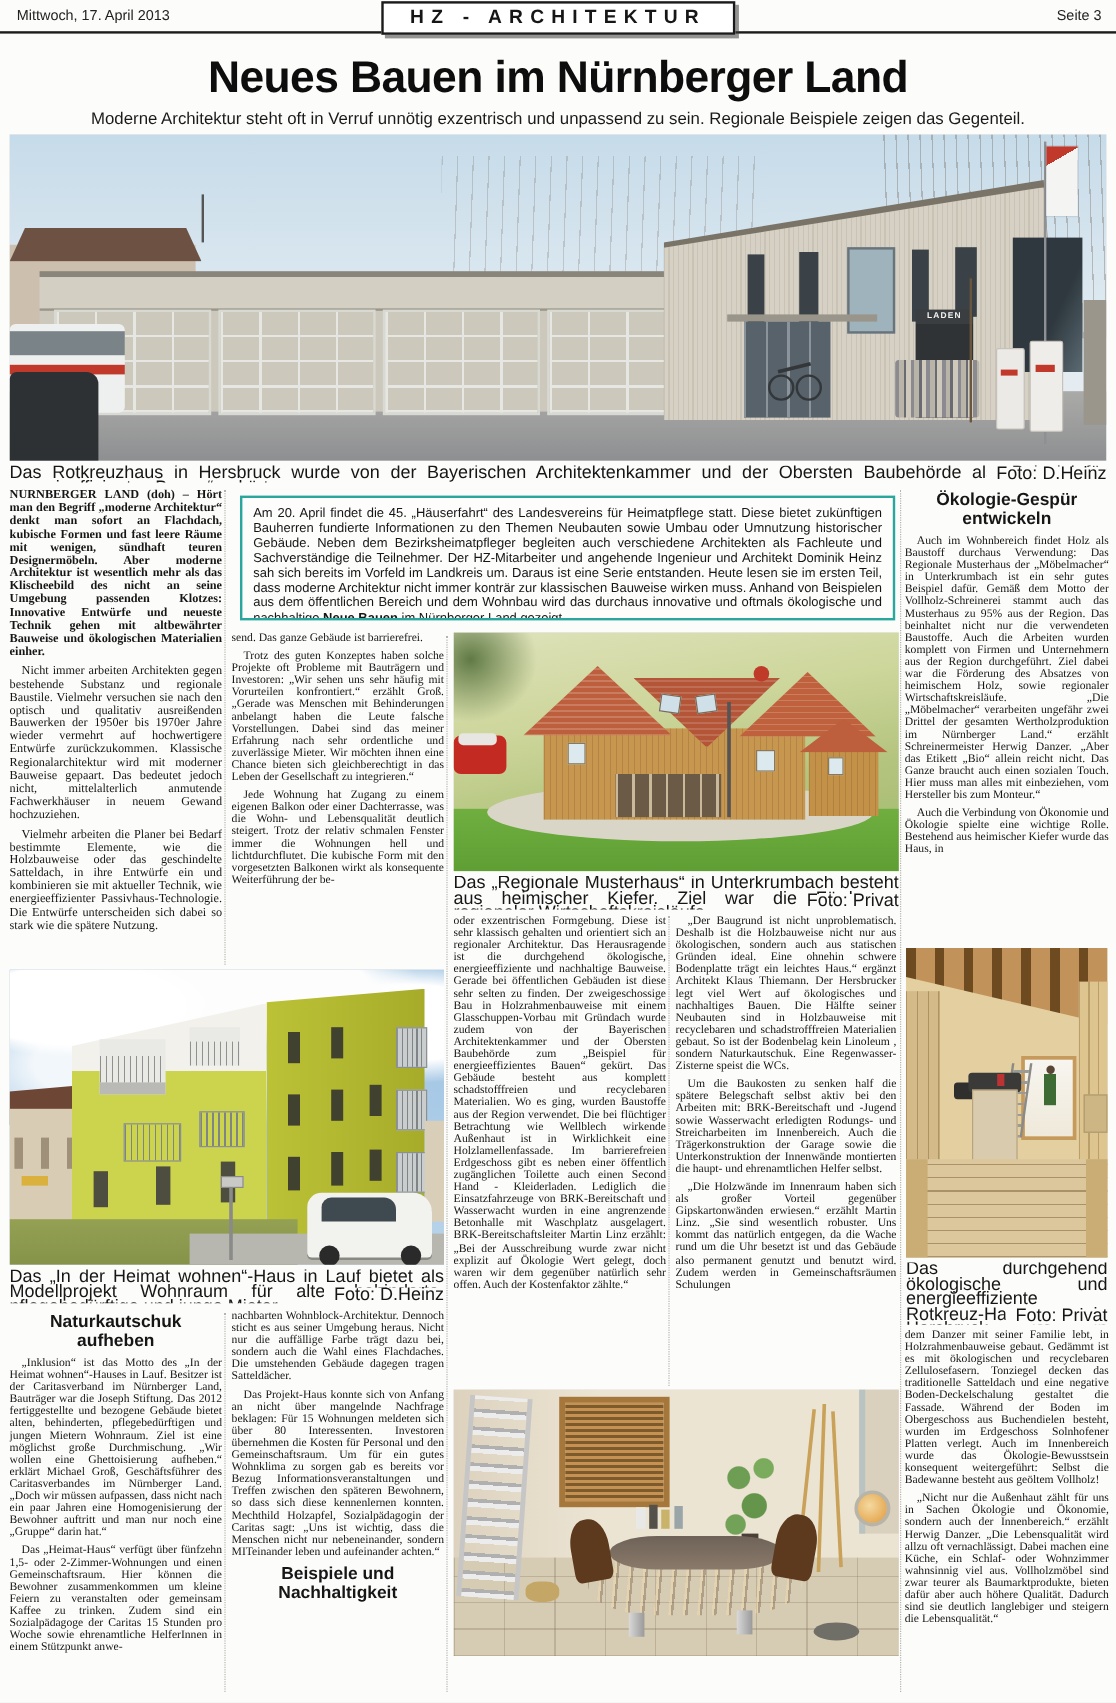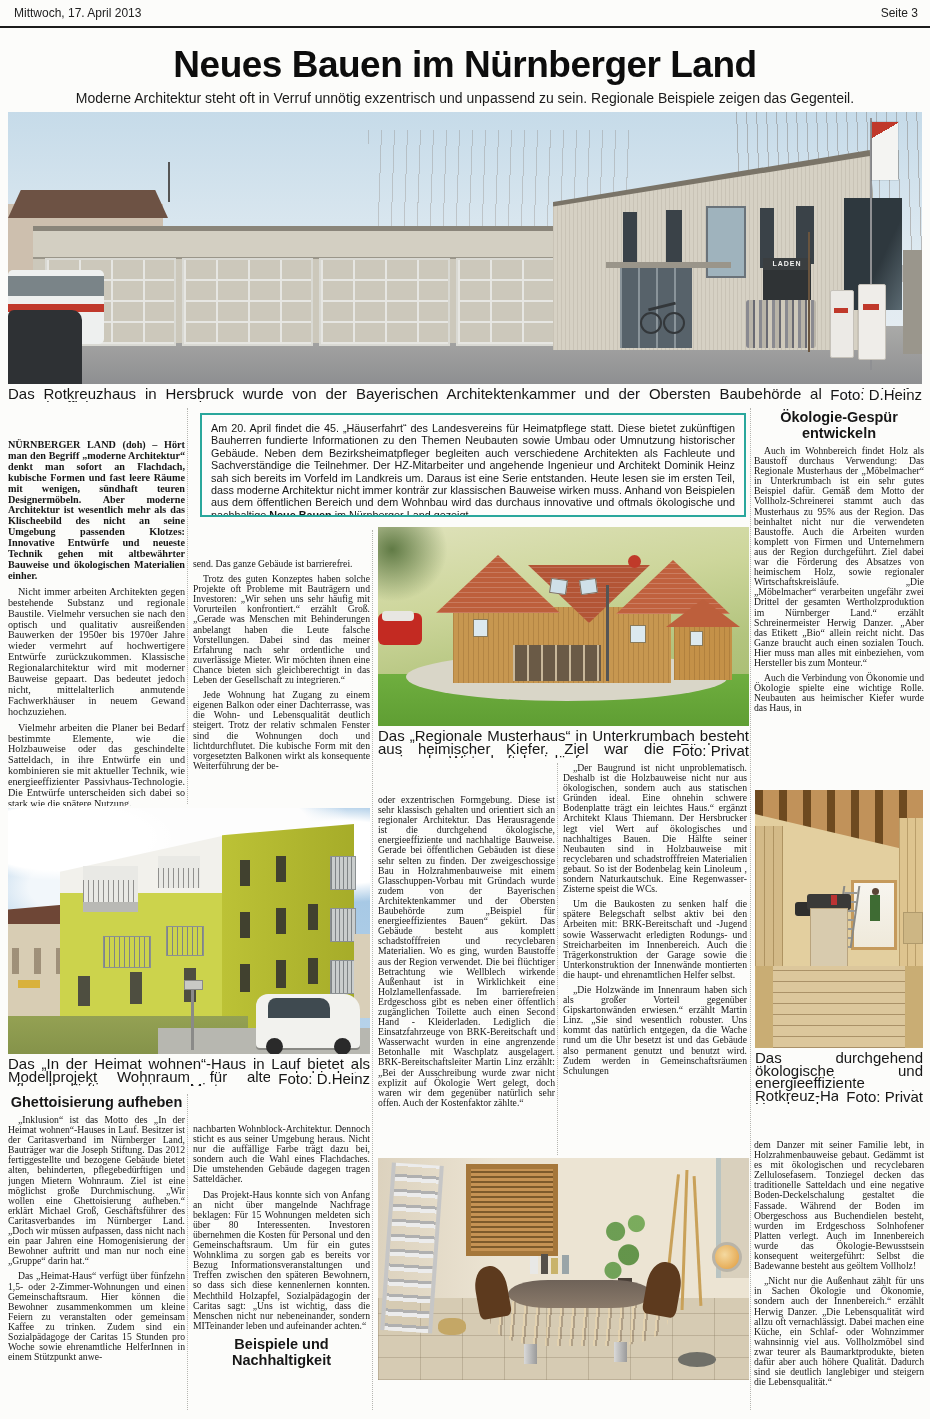--- a/index.html
+++ b/index.html
@@ -11,21 +11,21 @@
   .hdr-rule{left:0;top:26px;width:930px;height:2px;background:#1c1c1c;}
   .hdr-box{left:50%;top:1px;transform:translateX(-50%);background:#fff;border:2px solid #1a1a1a;
            box-shadow:3px 3px 0 rgba(60,60,60,.55);padding:3px 22px;z-index:3;
            font-family:"Liberation Sans",sans-serif;font-weight:bold;font-size:16px;letter-spacing:6px;white-space:nowrap;}
   .headline{left:0;top:44px;width:930px;text-align:center;font-family:"Liberation Sans",sans-serif;
             font-weight:bold;font-size:37px;letter-spacing:-.5px;color:#0d0d0d;}
   .subhead{left:0;top:90px;width:930px;text-align:center;font-family:"Liberation Sans",sans-serif;font-size:14px;color:#1a1a1a;}
   
   .col{overflow:hidden;text-align:justify;}
   .col p{margin:0 0 5px 0;text-indent:10px;font-size:9.7px;line-height:10.1px;}
-  .col p.noind{text-indent:0;margin-top:32px;}
+  .col p.noind{text-indent:0;}
   .lead p{font-weight:bold;font-size:10.2px;line-height:10.9px;}
   .sechead{font-family:"Liberation Sans",sans-serif;font-weight:bold;font-size:14.5px;text-align:center;
            margin:2px 0 5px 0;text-indent:0 !important;line-height:16px;}
   .col .sechead{text-indent:0;}
   
   .infobox{left:200px;top:413px;width:546px;height:104px;border:2px solid #2aa79c;background:#fdfdfc;
            padding:7px 9px;font-family:"Liberation Sans",sans-serif;font-size:10.8px;line-height:12.4px;
            text-align:justify;overflow:hidden;box-sizing:border-box;}
   
   .cap{font-family:"Liberation Sans",sans-serif;font-size:15px;line-height:12.6px;text-align:justify;overflow:hidden;}
@@ -35,20 +35,21 @@
   .photo *{position:absolute;}
 </style>
 </head>
 <body>
 
 <div class="page">
 
   <div class="a hdr-small" style="left:14px;top:6px;">Mittwoch, 17. April 2013</div>
   <div class="a hdr-small" style="right:12px;top:6px;">Seite 3</div>
   <div class="a hdr-rule"></div>
+  <div class="a hdr-box">HZ - ARCHITEKTUR</div>
 
   <div class="a headline">Neues Bauen im Nürnberger Land</div>
   <div class="a subhead">Moderne Architektur steht oft in Verruf unnötig exzentrisch und unpassend zu sein. Regionale Beispiele zeigen das Gegenteil.</div>
 
   <div class="a photo" style="left:8px;top:112px;width:914px;height:272px;">
     <div style="inset:0;background:linear-gradient(180deg,#c6dbe9 0%,#dfeaf1 55%,#e9eef2 100%);"></div>
     <div style="right:0;top:0;width:190px;height:170px;background:repeating-linear-gradient(88deg,rgba(95,75,60,.30) 0 1px,transparent 1px 10px);"></div>
     <div style="left:360px;top:18px;width:270px;height:125px;background:repeating-linear-gradient(92deg,rgba(100,80,65,.22) 0 1px,transparent 1px 13px);"></div>
     <div style="left:390px;top:122px;width:150px;height:30px;background:radial-gradient(ellipse at 50% 50%,rgba(120,130,140,.55),transparent 70%);"></div>
     <div style="left:0;top:92px;width:155px;height:90px;background:#cdbfae;"></div>
@@ -113,21 +114,21 @@
     <p style="font-weight:normal;">Vielmehr arbeiten die Planer bei Bedarf bestimmte Elemente, wie die Holzbauweise oder das geschindelte Satteldach, in ihre Entwürfe ein und kombinieren sie mit aktueller Technik, wie energieeffizienter Passivhaus-Technologie. Die Entwürfe unterscheiden sich dabei so stark wie die spätere Nutzung.</p>
   </div>
 
   <div class="a infobox">
     <span>Am 20. April findet die 45. „Häuserfahrt“ des Landesvereins für Heimatpflege statt. Diese bietet zukünftigen Bauherren fundierte Informationen zu den Themen Neubauten sowie Umbau oder Umnutzung historischer Gebäude. Neben dem Bezirksheimatpfleger begleiten auch verschiedene Architekten als Fachleute und Sachverständige die Teilnehmer. Der HZ-Mitarbeiter und angehende Ingenieur und Architekt Dominik Heinz sah sich bereits im Vorfeld im Landkreis um. Daraus ist eine Serie entstanden. Heute lesen sie im ersten Teil, dass moderne Architektur nicht immer konträr zur klassischen Bauweise wirken muss. Anhand von Beispielen aus dem öffentlichen Bereich und dem Wohnbau wird das durchaus innovative und oftmals ökologische und nachhaltige </span><b>Neue Bauen</b><span> im Nürnberger Land gezeigt.</span>
   </div>
 
   <div class="a col" style="left:193px;top:527px;width:177px;height:258px;">
     <p class="noind">send. Das ganze Gebäude ist barrierefrei.</p>
     <p>Trotz des guten Konzeptes haben solche Projekte oft Probleme mit Bauträgern und Investoren: „Wir sehen uns sehr häufig mit Vorurteilen konfrontiert.“ erzählt Groß. „Gerade was Menschen mit Behinderungen anbelangt haben die Leute falsche Vorstellungen. Dabei sind das meiner Erfahrung nach sehr ordentliche und zuverlässige Mieter. Wir möchten ihnen eine Chance bieten sich gleichberechtigt in das Leben der Gesellschaft zu integrieren.“</p>
-    <p>Jede Wohnung hat Zugang zu einem eigenen Balkon oder einer Dachterrasse, was die Wohn- und Lebensqualität deutlich steigert. Trotz der relativ schmalen Fenster sind die Wohnungen doch und lichtdurchflutet. Die kubische Form mit den vorgesetzten Balkonen wirkt als konsequente Weiterführung der be-</p>
+    <p>Jede Wohnung hat Zugang zu einem eigenen Balkon oder einer Dachterrasse, was die Wohn- und Lebensqualität deutlich steigert. Trotz der relativ schmalen Fenster immer die Wohnungen hell und lichtdurchflutet. Die kubische Form mit den vorgesetzten Balkonen wirkt als konsequente Weiterführung der be-</p>
   </div>
 
   <div class="a photo" style="left:378px;top:527px;width:371px;height:199px;">
     <div style="inset:0;background:linear-gradient(170deg,#dfe2bb 0%,#cdd69b 35%,#b3c47e 65%,#a3b96d 100%);"></div>
     <div style="left:0;top:0;width:70px;height:75px;background:radial-gradient(ellipse at 20% 30%,rgba(75,105,50,.85),transparent 70%);"></div>
     <div style="left:0;bottom:0;width:371px;height:52px;background:linear-gradient(180deg,#6fae3f,#5f9e33);"></div>
     <div style="left:28px;top:126px;width:322px;height:48px;background:#d9d6c8;border-radius:50%;"></div>
     <div style="left:75px;top:80px;width:218px;height:76px;background:#c79750;background-image:repeating-linear-gradient(90deg,rgba(110,70,25,.22) 0 1px,transparent 1px 5px);"></div>
     <div style="left:58px;top:28px;width:124px;height:58px;background:#bd5f3c;background-image:repeating-linear-gradient(0deg,rgba(255,255,255,.18) 0 1px,transparent 1px 5px);clip-path:polygon(50% 0,100% 100%,0 100%);"></div>
     <div style="left:150px;top:38px;width:122px;height:58px;background:#b35536;background-image:repeating-linear-gradient(0deg,rgba(255,255,255,.15) 0 1px,transparent 1px 5px);clip-path:polygon(0 0,100% 0,50% 100%);"></div>
@@ -156,21 +157,21 @@
 
   <div class="a col" style="left:563px;top:763px;width:184px;height:397px;">
     <p>„Der Baugrund ist nicht unproblematisch. Deshalb ist die Holzbauweise nicht nur aus ökologischen, sondern auch aus statischen Gründen ideal. Eine ohnehin schwere Bodenplatte trägt ein leichtes Haus.“ ergänzt Architekt Klaus Thiemann. Der Hersbrucker legt viel Wert auf ökologisches und nachhaltiges Bauen. Die Hälfte seiner Neubauten sind in Holzbauweise mit recyclebaren und schadstrofffreien Materialien gebaut. So ist der Bodenbelag kein Linoleum , sondern Naturkautschuk. Eine Regenwasser-Zisterne speist die WCs.</p>
     <p>Um die Baukosten zu senken half die spätere Belegschaft selbst aktiv bei den Arbeiten mit: BRK-Bereitschaft und -Jugend sowie Wasserwacht erledigten Rodungs- und Streicharbeiten im Innenbereich. Auch die Trägerkonstruktion der Garage sowie die Unterkonstruktion der Innenwände montierten die haupt- und ehrenamtlichen Helfer selbst.</p>
     <p>„Die Holzwände im Innenraum haben sich als großer Vorteil gegenüber Gipskartonwänden erwiesen.“ erzählt Martin Linz. „Sie sind wesentlich robuster. Uns kommt das natürlich entgegen, da die Wache rund um die Uhr besetzt ist und das Gebäude also permanent genutzt und benutzt wird. Zudem werden in Gemeinschaftsräumen Schulungen</p>
   </div>
 
   <div class="a col" style="left:754px;top:407px;width:170px;height:381px;">
     <div class="sechead">Ökologie-Gespür entwickeln</div>
     <p>Auch im Wohnbereich findet Holz als Baustoff durchaus Verwendung: Das Regionale Musterhaus der „Möbelmacher“ in Unterkrumbach ist ein sehr gutes Beispiel dafür. Gemäß dem Motto der Vollholz-Schreinerei stammt auch das Musterhaus zu 95% aus der Region. Das beinhaltet nicht nur die verwendeten Baustoffe. Auch die Arbeiten wurden komplett von Firmen und Unternehmern aus der Region durchgeführt. Ziel dabei war die Förderung des Absatzes von heimischem Holz, sowie regionaler Wirtschaftskreisläufe. „Die „Möbelmacher“ verarbeiten ungefähr zwei Drittel der gesamten Wertholzproduktion im Nürnberger Land.“ erzählt Schreinermeister Herwig Danzer. „Aber das Etikett „Bio“ allein reicht nicht. Das Ganze braucht auch einen sozialen Touch. Hier muss man alles mit einbeziehen, vom Hersteller bis zum Monteur.“</p>
-    <p>Auch die Verbindung von Ökonomie und Ökologie spielte eine wichtige Rolle. Neubauten aus heimischer Kiefer wurde das Haus, in</p>
+    <p>Auch die Verbindung von Ökonomie und Ökologie spielte eine wichtige Rolle. Bestehend aus heimischer Kiefer wurde das Haus, in</p>
   </div>
 
   <div class="a photo" style="left:755px;top:790px;width:168px;height:258px;">
     <div style="inset:0;background:#e3cf9f;"></div>
     <div style="left:0;top:0;width:168px;height:86px;background:repeating-linear-gradient(90deg,#6e4a20 0 8px,#c1925a 8px 24px);clip-path:polygon(0 0,100% 0,100% 74%,0 28%);"></div>
     <div style="left:0;top:36px;width:28px;height:156px;background:#d3ba88;background-image:repeating-linear-gradient(90deg,rgba(120,90,40,.4) 0 1px,transparent 1px 9px);"></div>
     <div style="left:144px;top:28px;width:24px;height:162px;background:#dec48f;background-image:repeating-linear-gradient(90deg,rgba(120,90,40,.35) 0 1px,transparent 1px 8px);"></div>
     <div style="left:96px;top:90px;width:46px;height:70px;border:3px solid #c59a5c;background:linear-gradient(180deg,#f7f5ef,#efe9da);box-sizing:border-box;"></div>
     <div style="left:117px;top:98px;width:7px;height:7px;background:#5a4436;border-radius:50%;"></div>
     <div style="left:115px;top:105px;width:10px;height:26px;background:#3e6b33;"></div>
@@ -233,21 +234,21 @@
     <div style="left:260px;top:190px;width:62px;height:20px;background:#3f4a50;border-radius:8px 10px 0 0;"></div>
     <div style="left:258px;top:230px;width:17px;height:17px;background:#2a2a2a;border-radius:50%;"></div>
     <div style="left:326px;top:230px;width:17px;height:17px;background:#2a2a2a;border-radius:50%;"></div>
   </div>
   <div class="a cap" style="left:8px;top:1058px;width:362px;height:28px;">
     <span>Das „In der Heimat wohnen“-Haus in Lauf bietet als Modellprojekt Wohnraum für alte, behinderte, pflegebedürftige und junge Mieter.</span>
     <span class="credit">Foto: D.Heinz</span>
   </div>
 
   <div class="a col" style="left:8px;top:1092px;width:177px;height:322px;">
-    <div class="sechead">Ghettoisierung aufheben</div>
+    <div class="sechead">Naturkautschuk aufheben</div>
     <p>„Inklusion“ ist das Motto des „In der Heimat wohnen“-Hauses in Lauf. Besitzer ist der Caritasverband im Nürnberger Land, Bauträger war die Joseph Stiftung. Das 2012 fertiggestellte und bezogene Gebäude bietet alten, behinderten, pflegebedürftigen und jungen Mietern Wohnraum. Ziel ist eine möglichst große Durchmischung. „Wir wollen eine Ghettoisierung aufheben.“ erklärt Michael Groß, Geschäftsführer des Caritasverbandes im Nürnberger Land. „Doch wir müssen aufpassen, dass nicht nach ein paar Jahren eine Homogenisierung der Bewohner auftritt und man nur noch eine „Gruppe“ darin hat.“</p>
     <p>Das „Heimat-Haus“ verfügt über fünfzehn 1,5- oder 2-Zimmer-Wohnungen und einen Gemeinschaftsraum. Hier können die Bewohner zusammenkommen um kleine Feiern zu veranstalten oder gemeinsam Kaffee zu trinken. Zudem sind ein Sozialpädagoge der Caritas 15 Stunden pro Woche sowie ehrenamtliche HelferInnen in einem Stützpunkt anwe-</p>
   </div>
 
   <div class="a col" style="left:193px;top:1092px;width:177px;height:322px;">
     <p class="noind">nachbarten Wohnblock-Architektur. Dennoch sticht es aus seiner Umgebung heraus. Nicht nur die auffällige Farbe trägt dazu bei, sondern auch die Wahl eines Flachdaches. Die umstehenden Gebäude dagegen tragen Satteldächer.</p>
     <p>Das Projekt-Haus konnte sich von Anfang an nicht über mangelnde Nachfrage beklagen: Für 15 Wohnungen meldeten sich über 80 Interessenten. Investoren übernehmen die Kosten für Personal und den Gemeinschaftsraum. Um für ein gutes Wohnklima zu sorgen gab es bereits vor Bezug Informationsveranstaltungen und Treffen zwischen den späteren Bewohnern, so dass sich diese kennenlernen konnten. Mechthild Holzapfel, Sozialpädagogin der Caritas sagt: „Uns ist wichtig, dass die Menschen nicht nur nebeneinander, sondern MITeinander leben und aufeinander achten.“</p>
     <div class="sechead">Beispiele und Nachhaltigkeit</div>
   </div>
 

